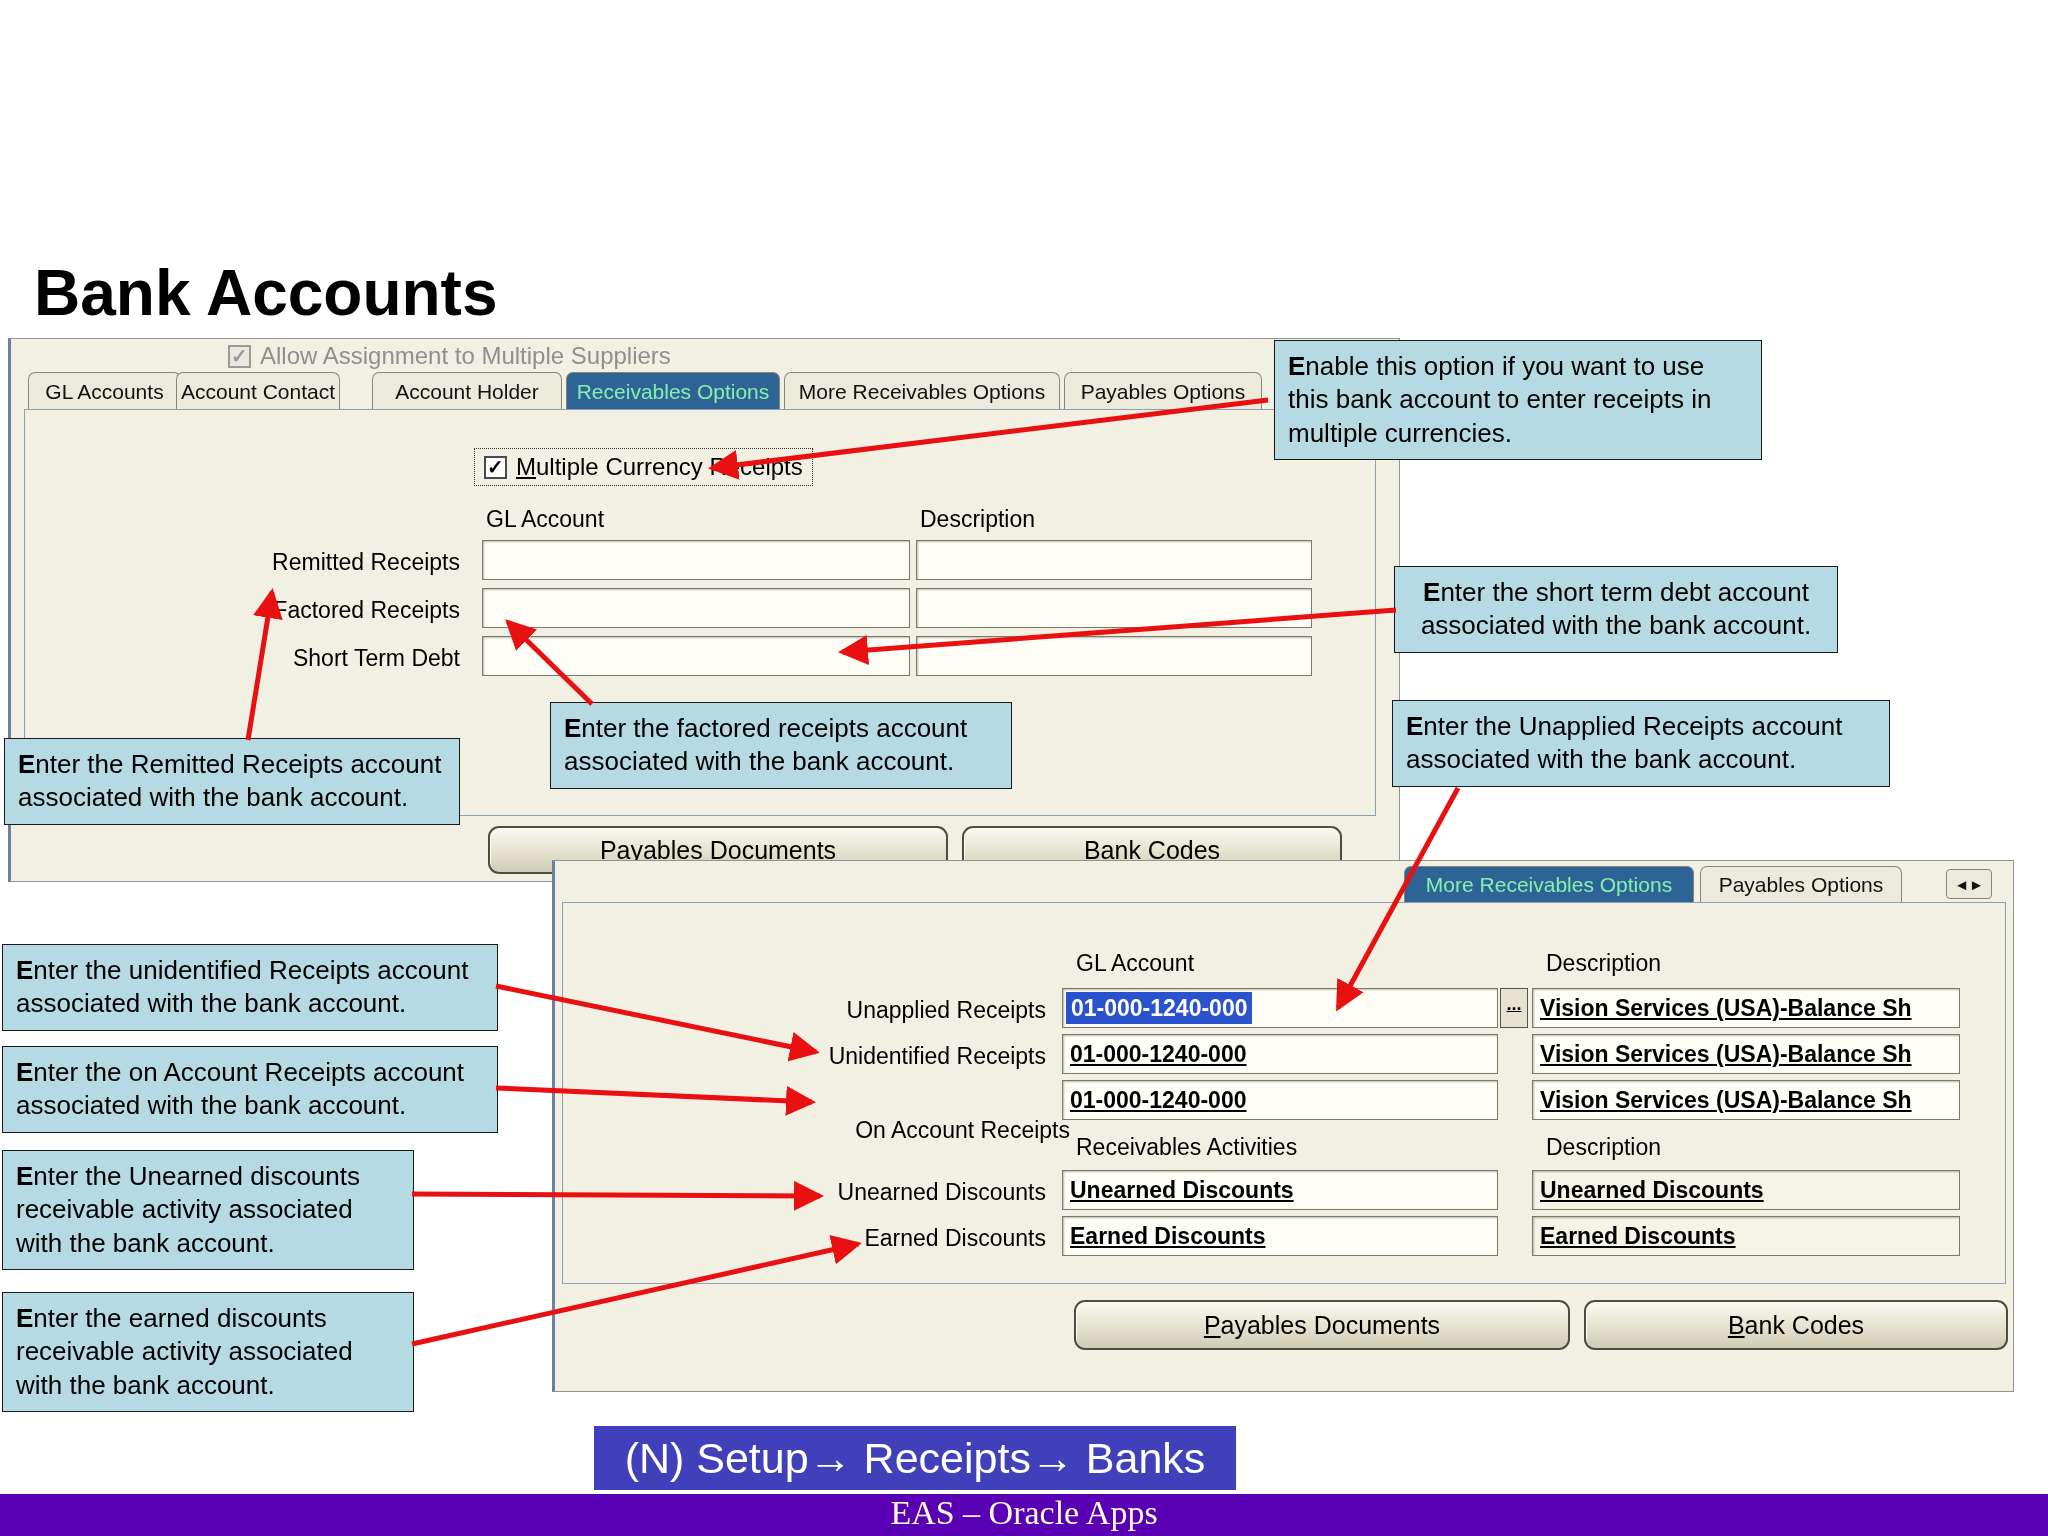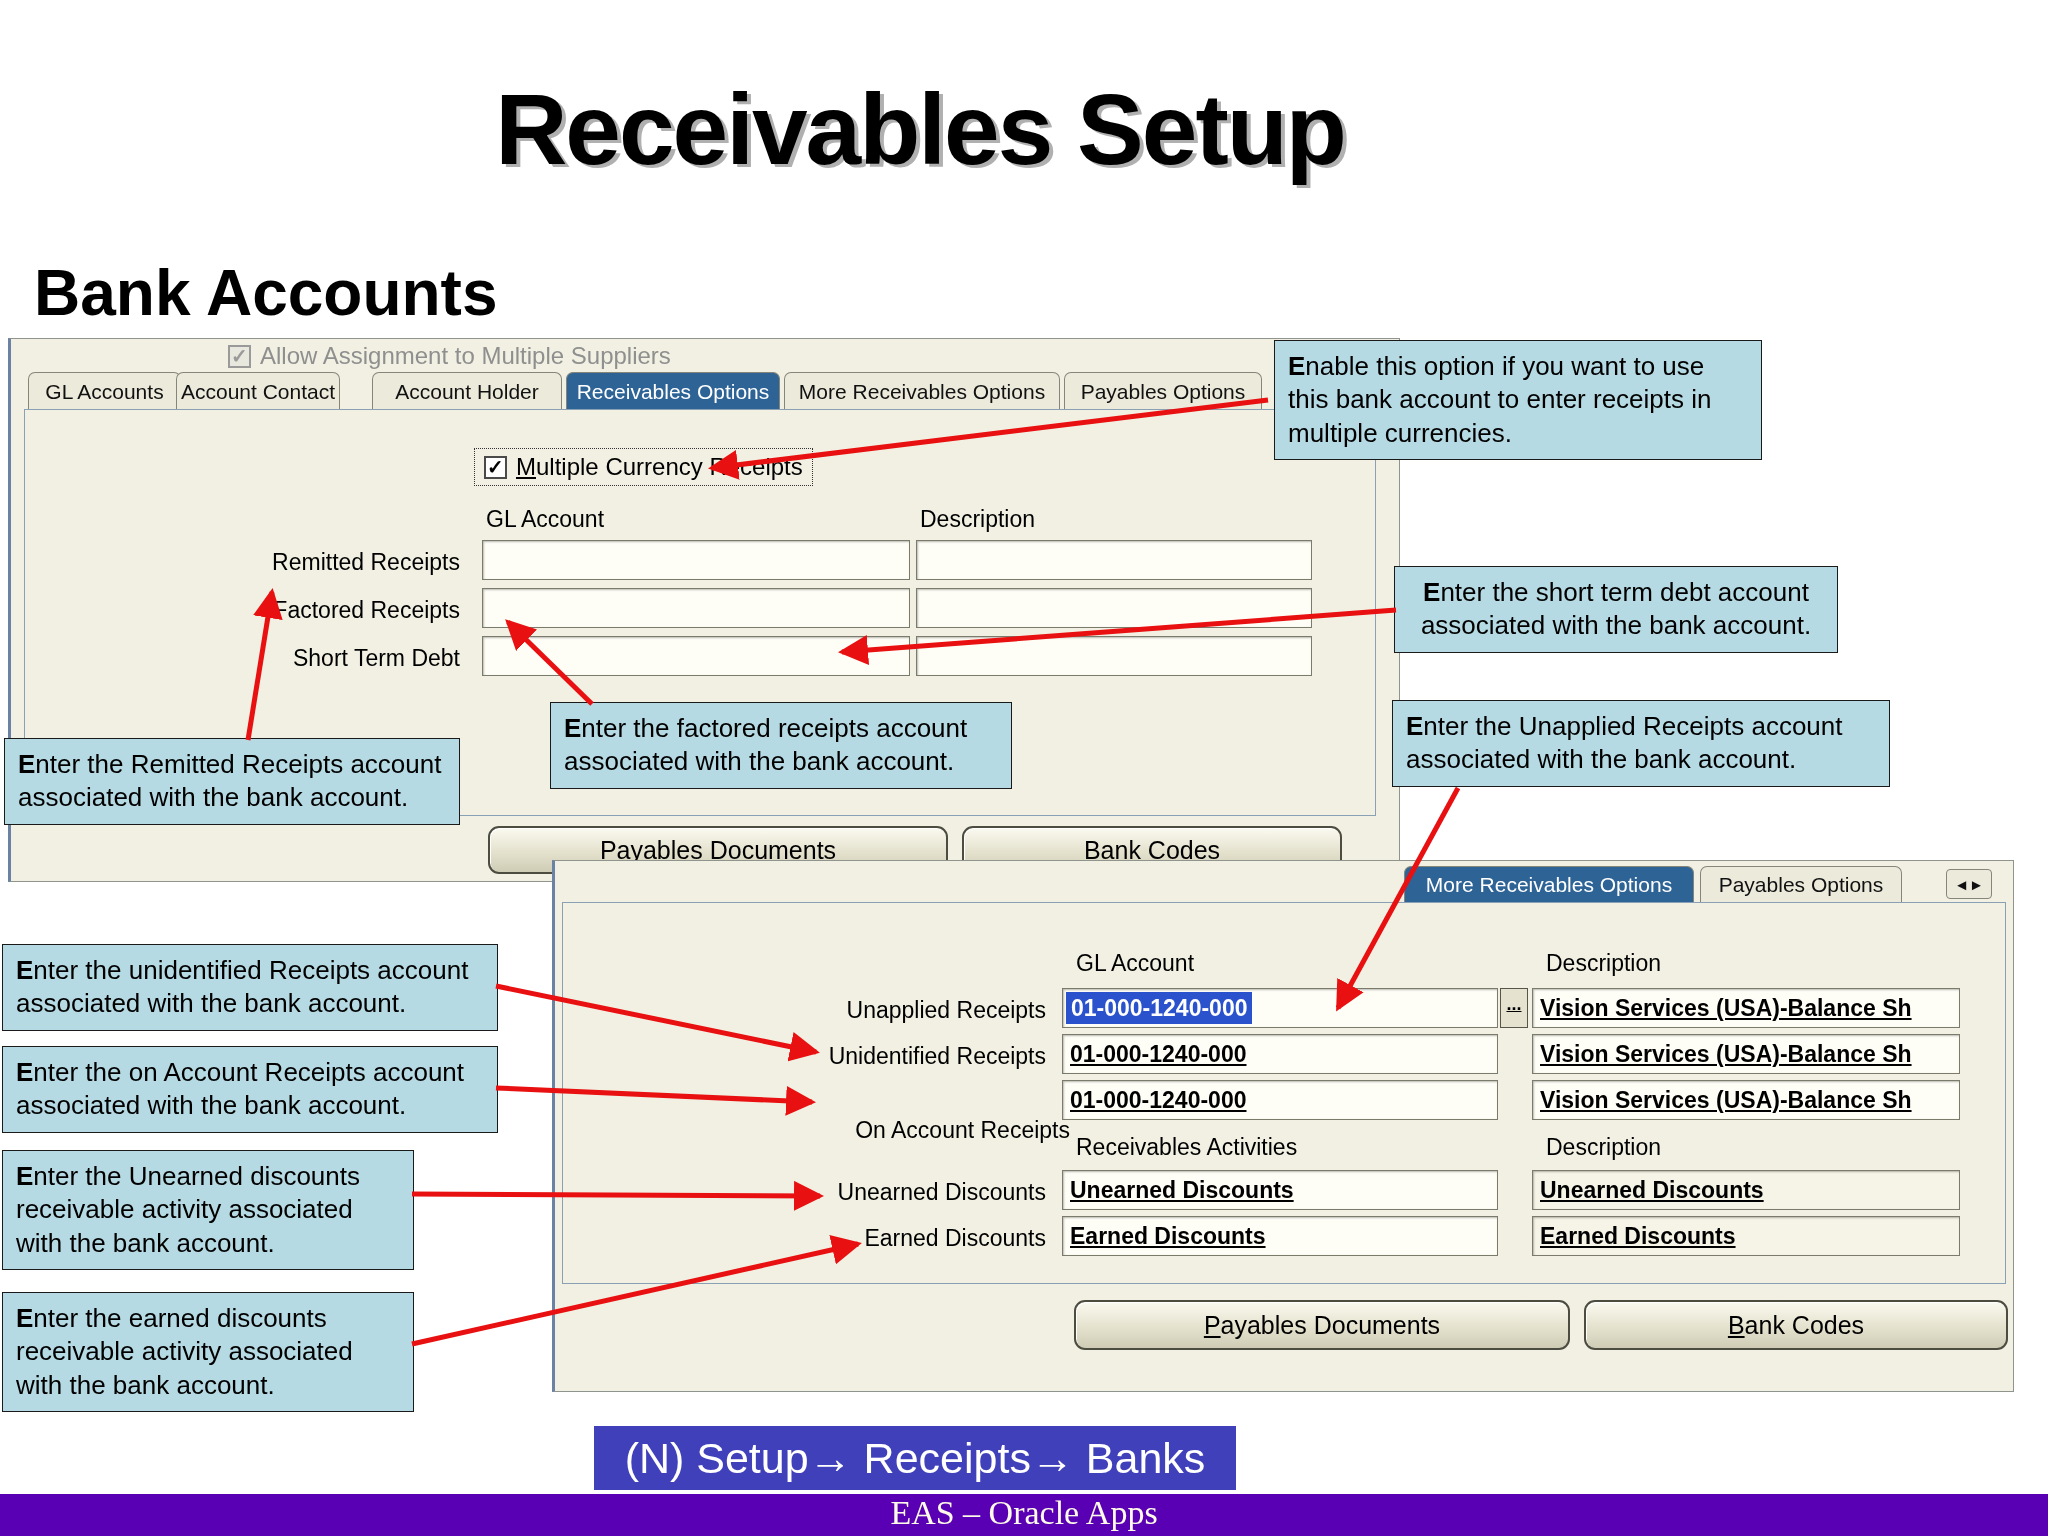--- a/index.html
+++ b/index.html
@@ -14,21 +14,21 @@
     text-shadow:4px 3px 0 rgba(80,80,80,.45);
   }
   .subtitle { position:absolute; left:34px; top:256px; font-size:64px; font-weight:bold; }
   .window { position:absolute; background:#f1f0e2; border:1px solid #8f958d; border-left:3px solid #6a83a4; }
   .frame { position:absolute; border:1px solid #8aa0b4; }
   .tab {
     position:absolute; height:38px; background:#eceadb; border:1px solid #85857a; border-bottom:none;
     border-radius:7px 7px 0 0; font-size:21px; display:flex; align-items:center; justify-content:center;
     white-space:nowrap; overflow:hidden; color:#111;
   }
-  .tab.active { background:#2e6396; color:#ffffff;text-align:right; }
+  .tab.active { background:#2e6396; color:#86efac;text-align:right; }
   .flabel { position:absolute; font-size:23px; white-space:nowrap; }
   .flabel.r { text-align:right; }
   .header { position:absolute; font-size:23px; white-space:nowrap; }
   .field {
     position:absolute; height:40px; background:#fffef6; border:1px solid #7b7b6b;
     box-shadow:inset 1px 1px 2px rgba(0,0,0,.28); overflow:hidden;text-decoration:underline;
   }
   .field .val { font-size:23px; font-weight:bold; line-height:38px; padding:0 7px; white-space:nowrap; overflow:hidden; }
   .field .val.sel {
     display:inline-block; height:32px; line-height:32px; margin:3px 0 0 3px;
@@ -66,21 +66,20 @@
     position:absolute; left:0; top:1494px; width:2048px; height:42px; background:#5a00b4;
     color:#fffbe8; font-family:"Liberation Serif", serif; font-size:34px;
     display:flex; align-items:flex-start; justify-content:center; overflow:hidden;
   }
 </style>
 </head>
 <body>
 
 <div class="slide">
 
-  <div class="title">Receivables Setup</div>
   <div class="subtitle">Bank Accounts</div>
 
   <div class="window" style="left:8px; top:338px; width:1392px; height:544px;"></div>
 
   <div class="disrow" style="left:228px; top:342px;">
     <span class="cbox gray">✓</span>
     <span>Allow Assignment to Multiple Suppliers</span>
   </div>
 
   <div class="tab" style="left:28px;  top:372px; width:153px;">GL Accounts</div>

